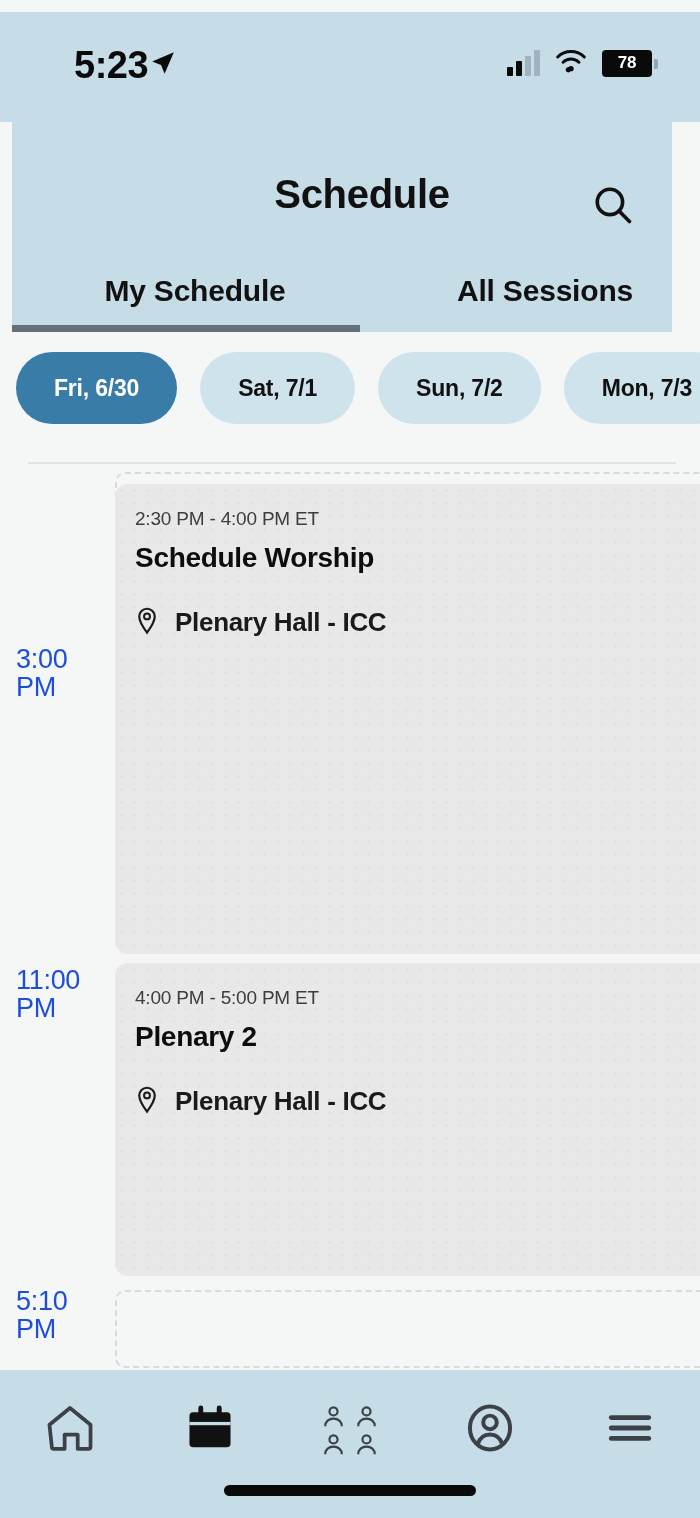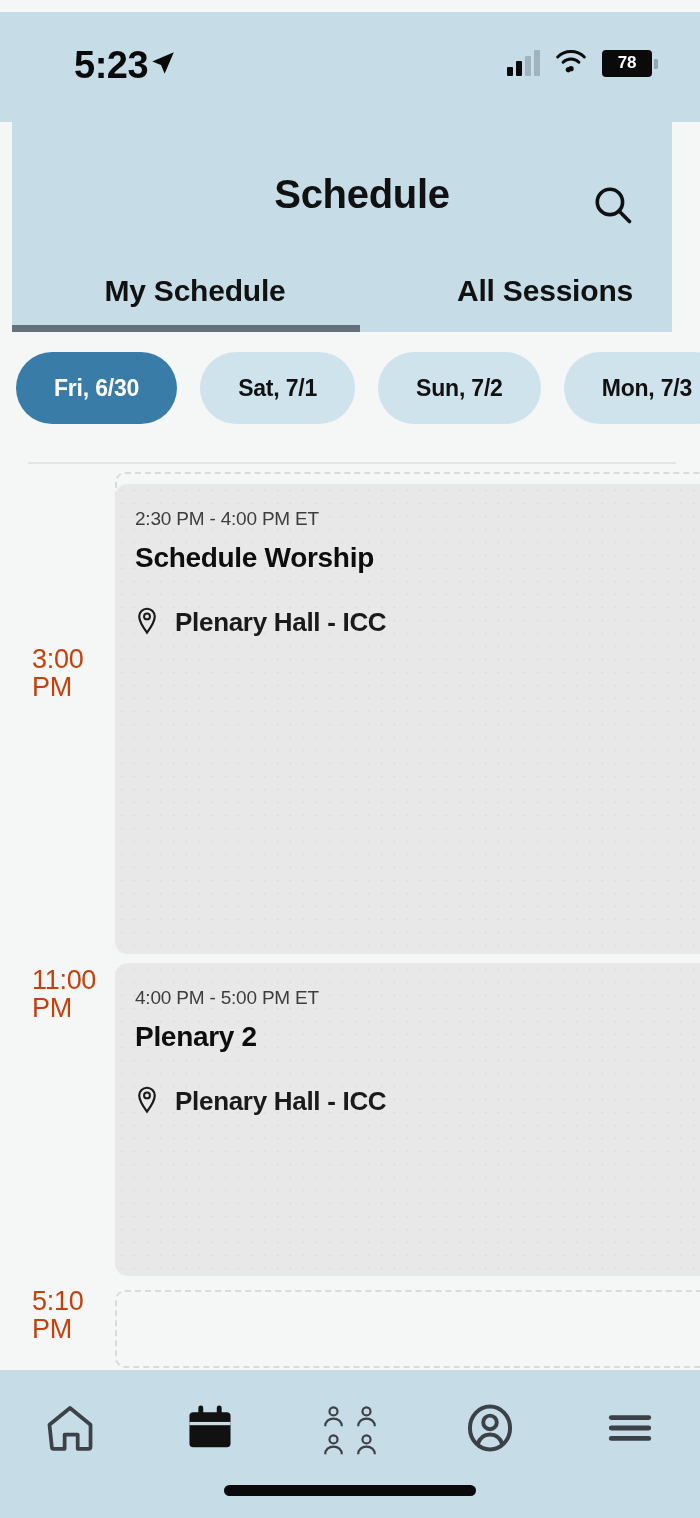--- a/index.html
+++ b/index.html
@@ -87,21 +87,21 @@
     position: absolute; top: 0px; left: 28px; width: 648px; height: 2px; background: #e2e4e5;
   }
   .slot-dashed {
     position: absolute; border: 2px dashed #d8dadb; border-radius: 10px; background: transparent;
   }
   .slot-a { top: 10px; left: 115px; width: 600px; height: 70px; }
   .slot-b { top: 828px; left: 115px; width: 600px; height: 78px; }
 
   .timelabel {
     position: absolute; left: 16px; width: 96px;
-    font-size: 27px; font-weight: 500; color: #c2410c; line-height: 1.05; letter-spacing: -0.3px; margin-left: 16px;
+    font-size: 27px; font-weight: 500; color: #1d4ed8; line-height: 1.05; letter-spacing: -0.3px;
   }
 
   .event-card {
     position: absolute; left: 115px; width: 600px;
     background: #e8e8e8; border-radius: 13px;
     background-image: radial-gradient(#e0e0e0 1.1px, transparent 1.1px);
     background-size: 13px 13px;
     cursor: pointer;
   }
   .ev-time {

